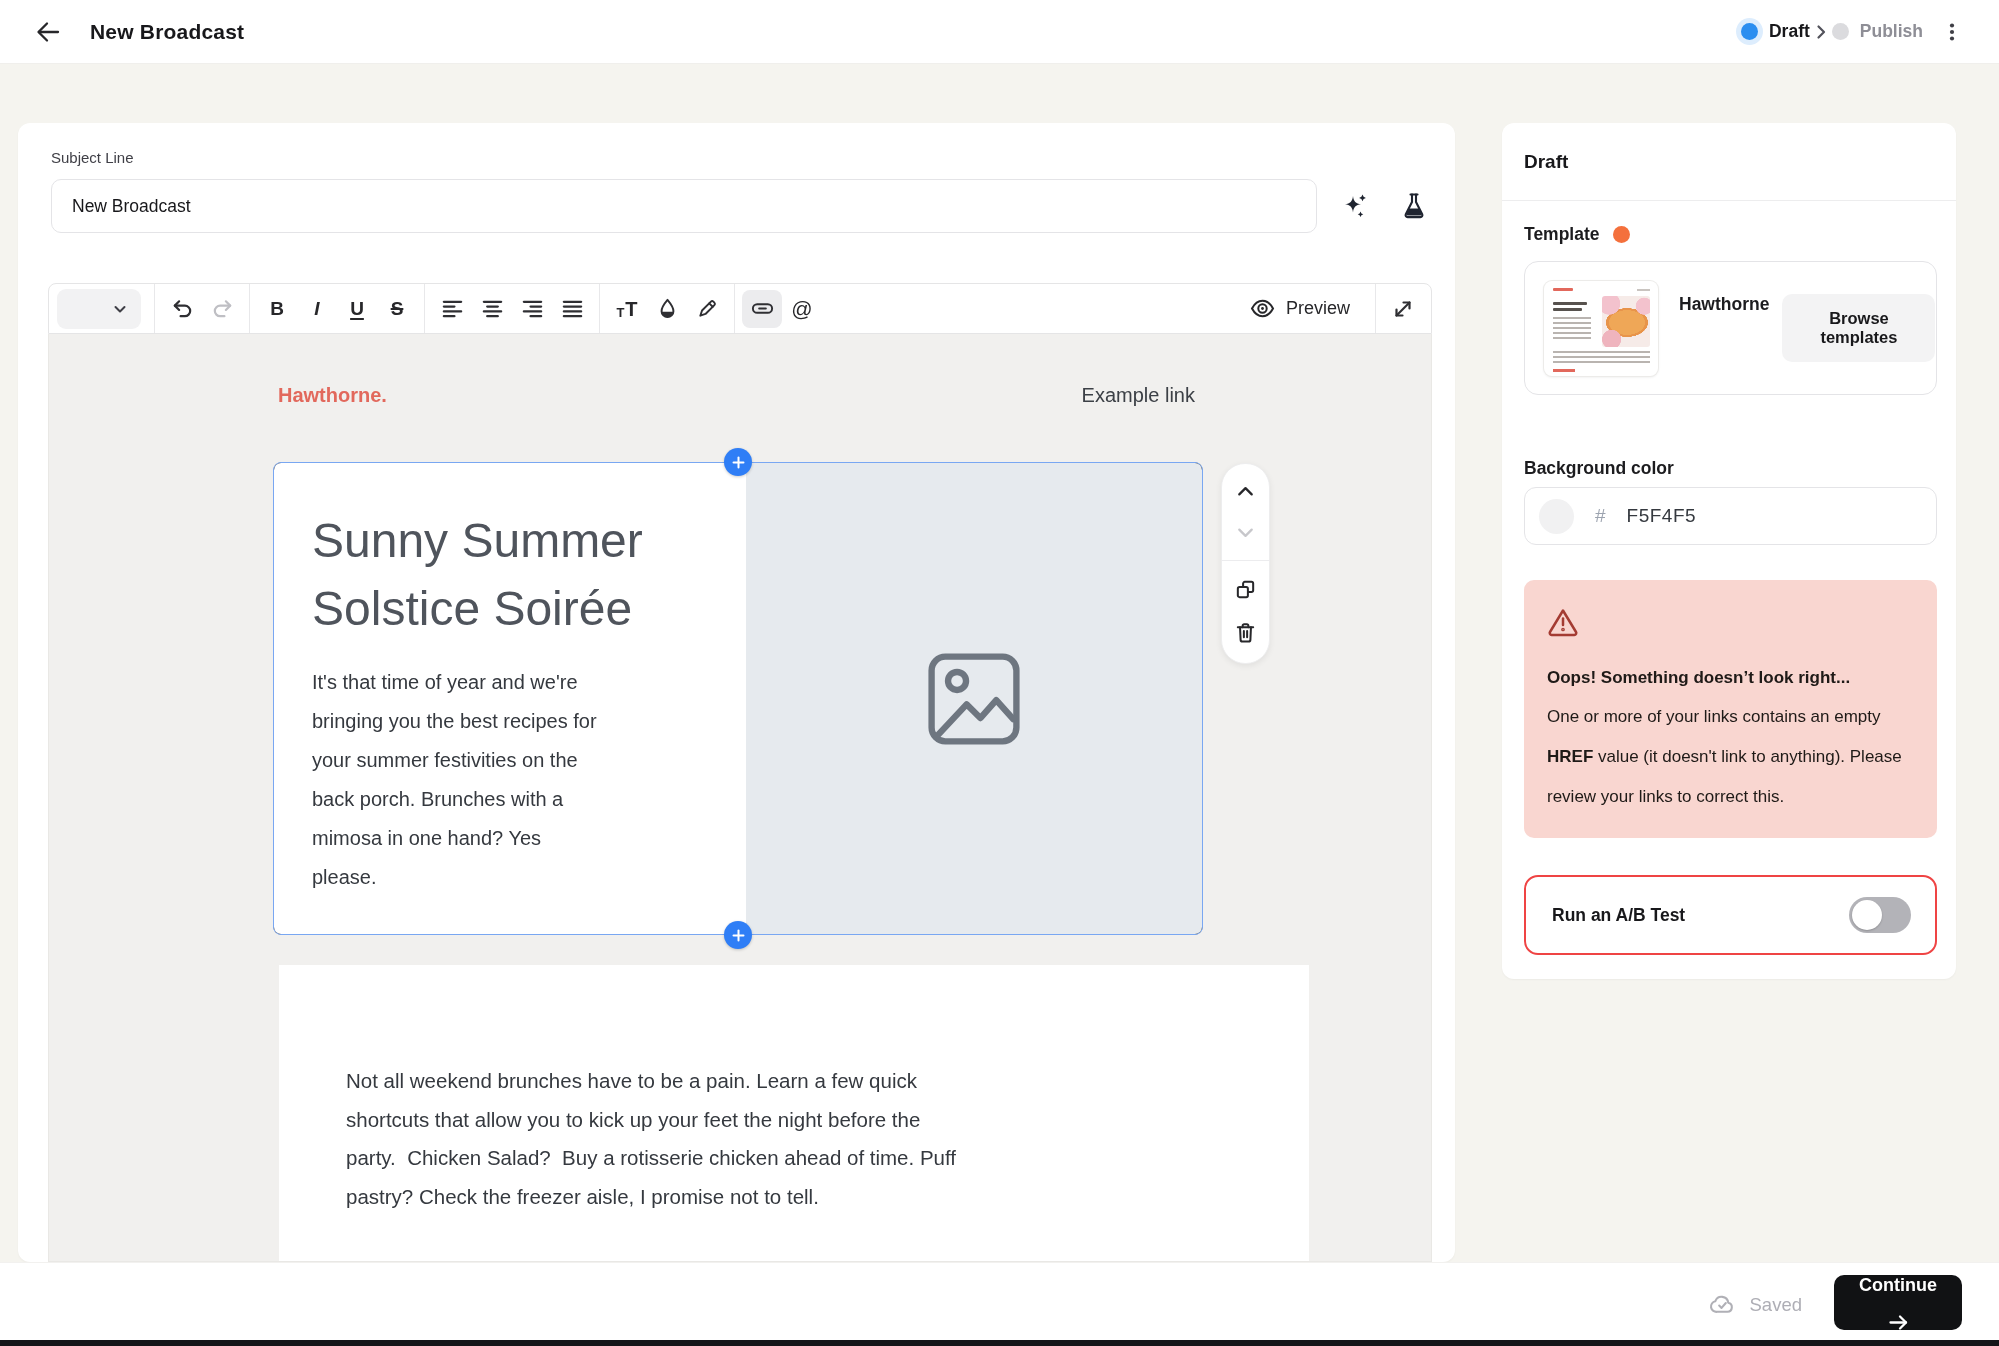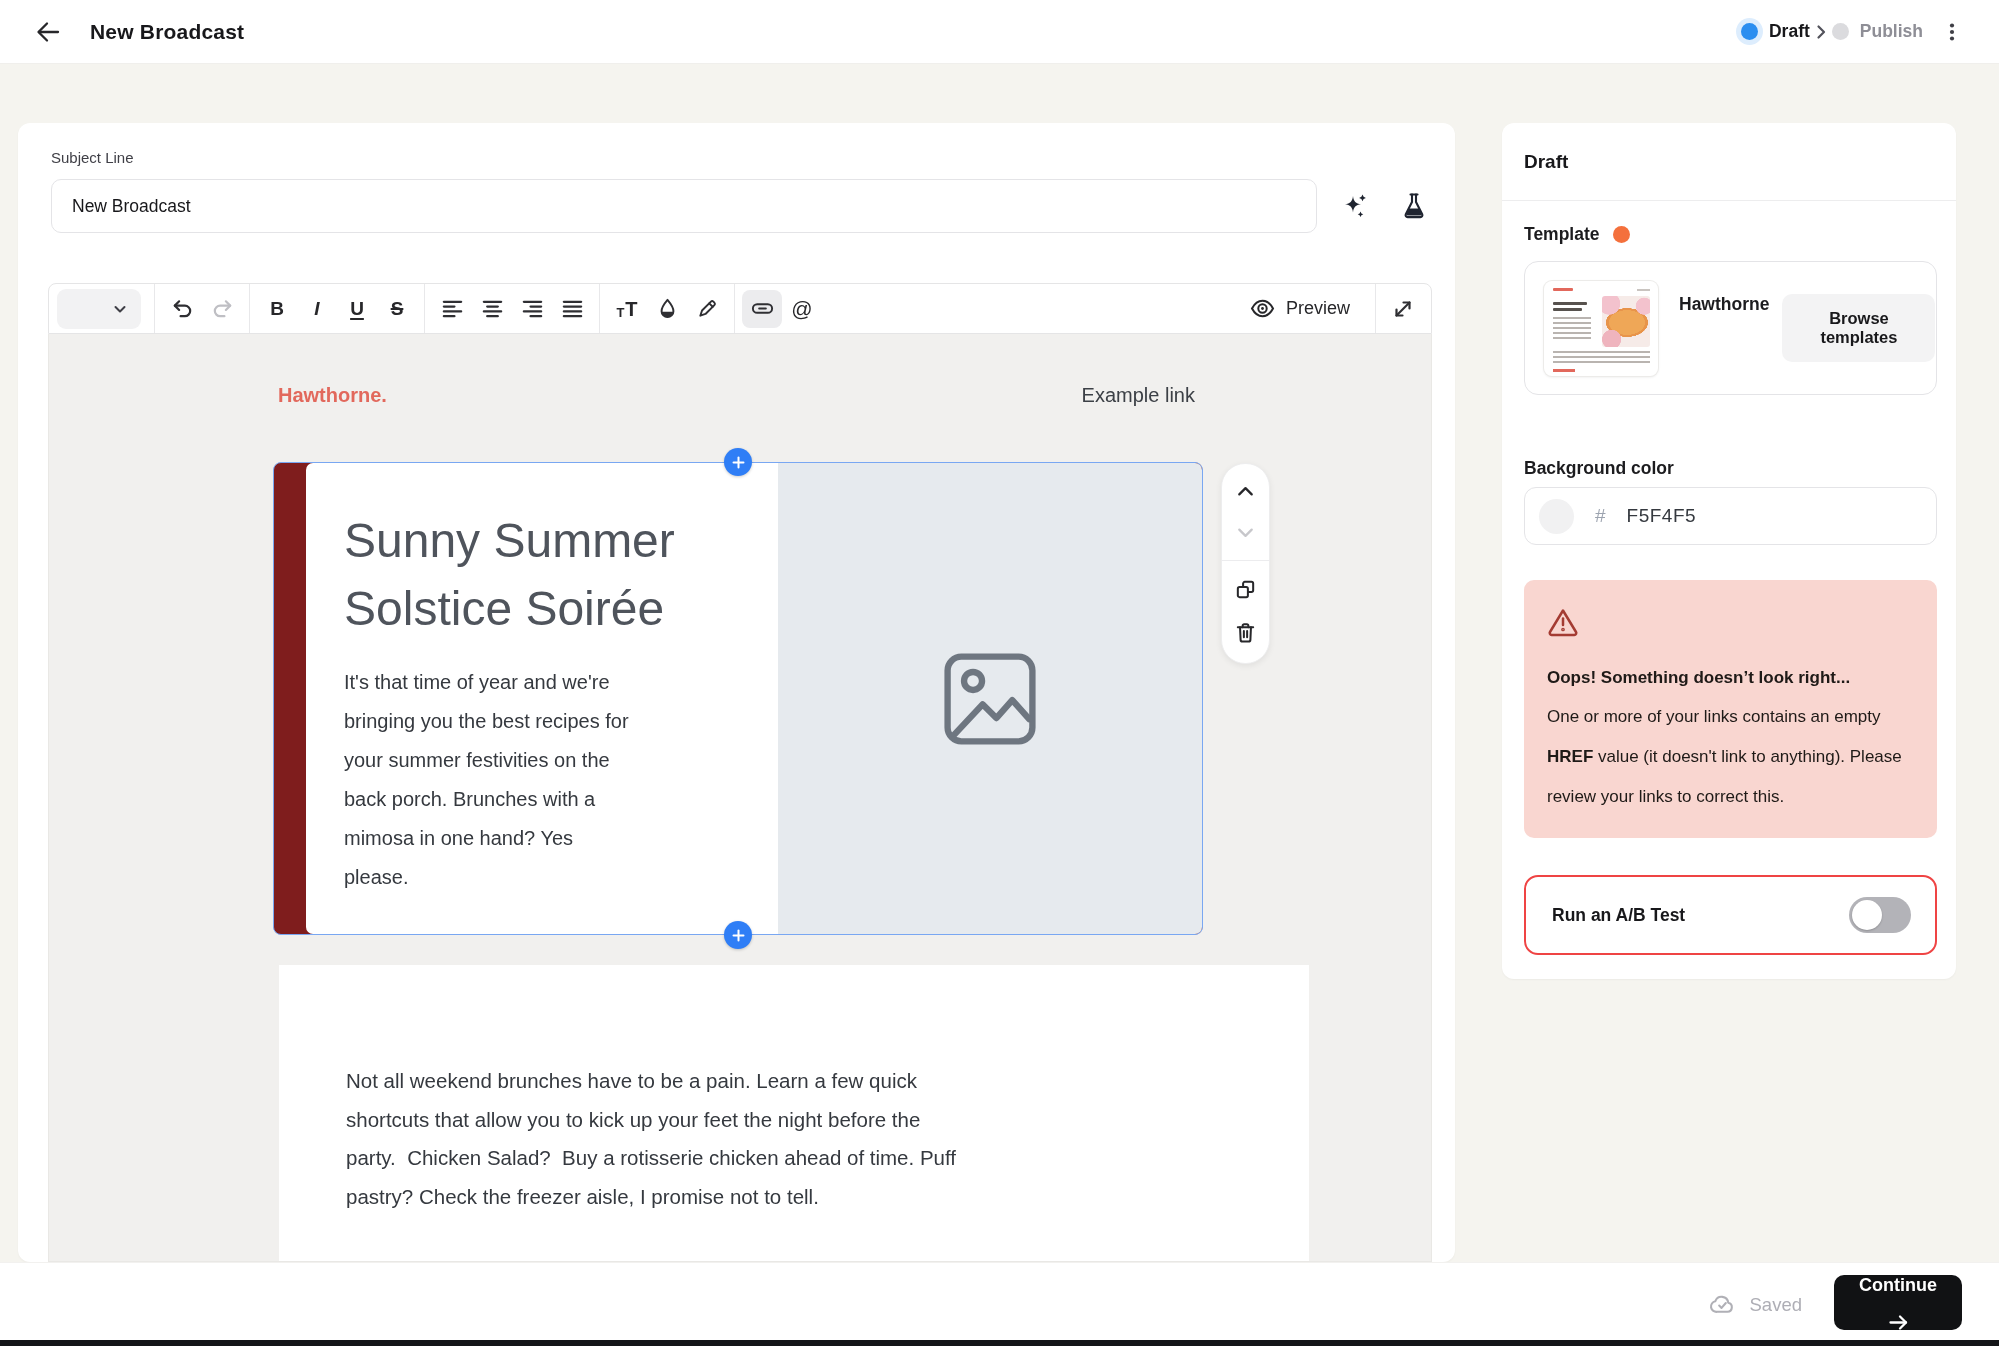--- a/index.html
+++ b/index.html
@@ -61,21 +61,21 @@
   
   .canvas { position:absolute; left:30px; right:23px; top:211px; bottom:0;
     background:var(--canvas-bg,#f1f0ee); border:1px solid #e9e8e5; border-top:none; overflow:hidden; }
   .email-head-row { position:absolute; left:229px; right:236px; top:50px;
     display:flex; justify-content:space-between; align-items:baseline; }
   .brand-name { color:var(--brand-red,#e2685c); font-size:20px; font-weight:700; }
   .header-link { color:#3c4046; font-size:20px; }
 
   .hero-block { position:absolute; left:224px; top:128px; width:930px; height:473px;
     border:1.5px solid var(--selection-border,#79a7f2); border-radius:8px; display:flex; overflow:visible;
-    background:#7f1d1d;padding-left:32px; }
+    background:#000000; }
   .hero-left { width:472px; background:#fff; border-radius:7px 0 0 7px; padding:44px 38px 0 38px; }
   .hero-heading { font-size:48px; line-height:68px; font-weight:400; color:#4f545c; white-space:pre-line; }
   .hero-body { margin-top:20px; font-size:20px; line-height:39px; color:#35393f; white-space:pre-wrap; }
   .hero-right { flex:1; background:var(--image-placeholder-bg,#e6eaee); border-radius:0 7px 7px 0;
     display:flex; align-items:center; justify-content:center; }
   .add-block-btn { position:absolute; left:50%; transform:translateX(-50%); width:28px; height:28px;
     border-radius:50%; background:var(--accent-blue,#2f7ef6); display:flex; align-items:center; justify-content:center;
     box-shadow:0 1px 3px rgba(0,0,0,.2); z-index:3; }
   .add-top { top:-15px; } .add-bottom { bottom:-15px; }
 

